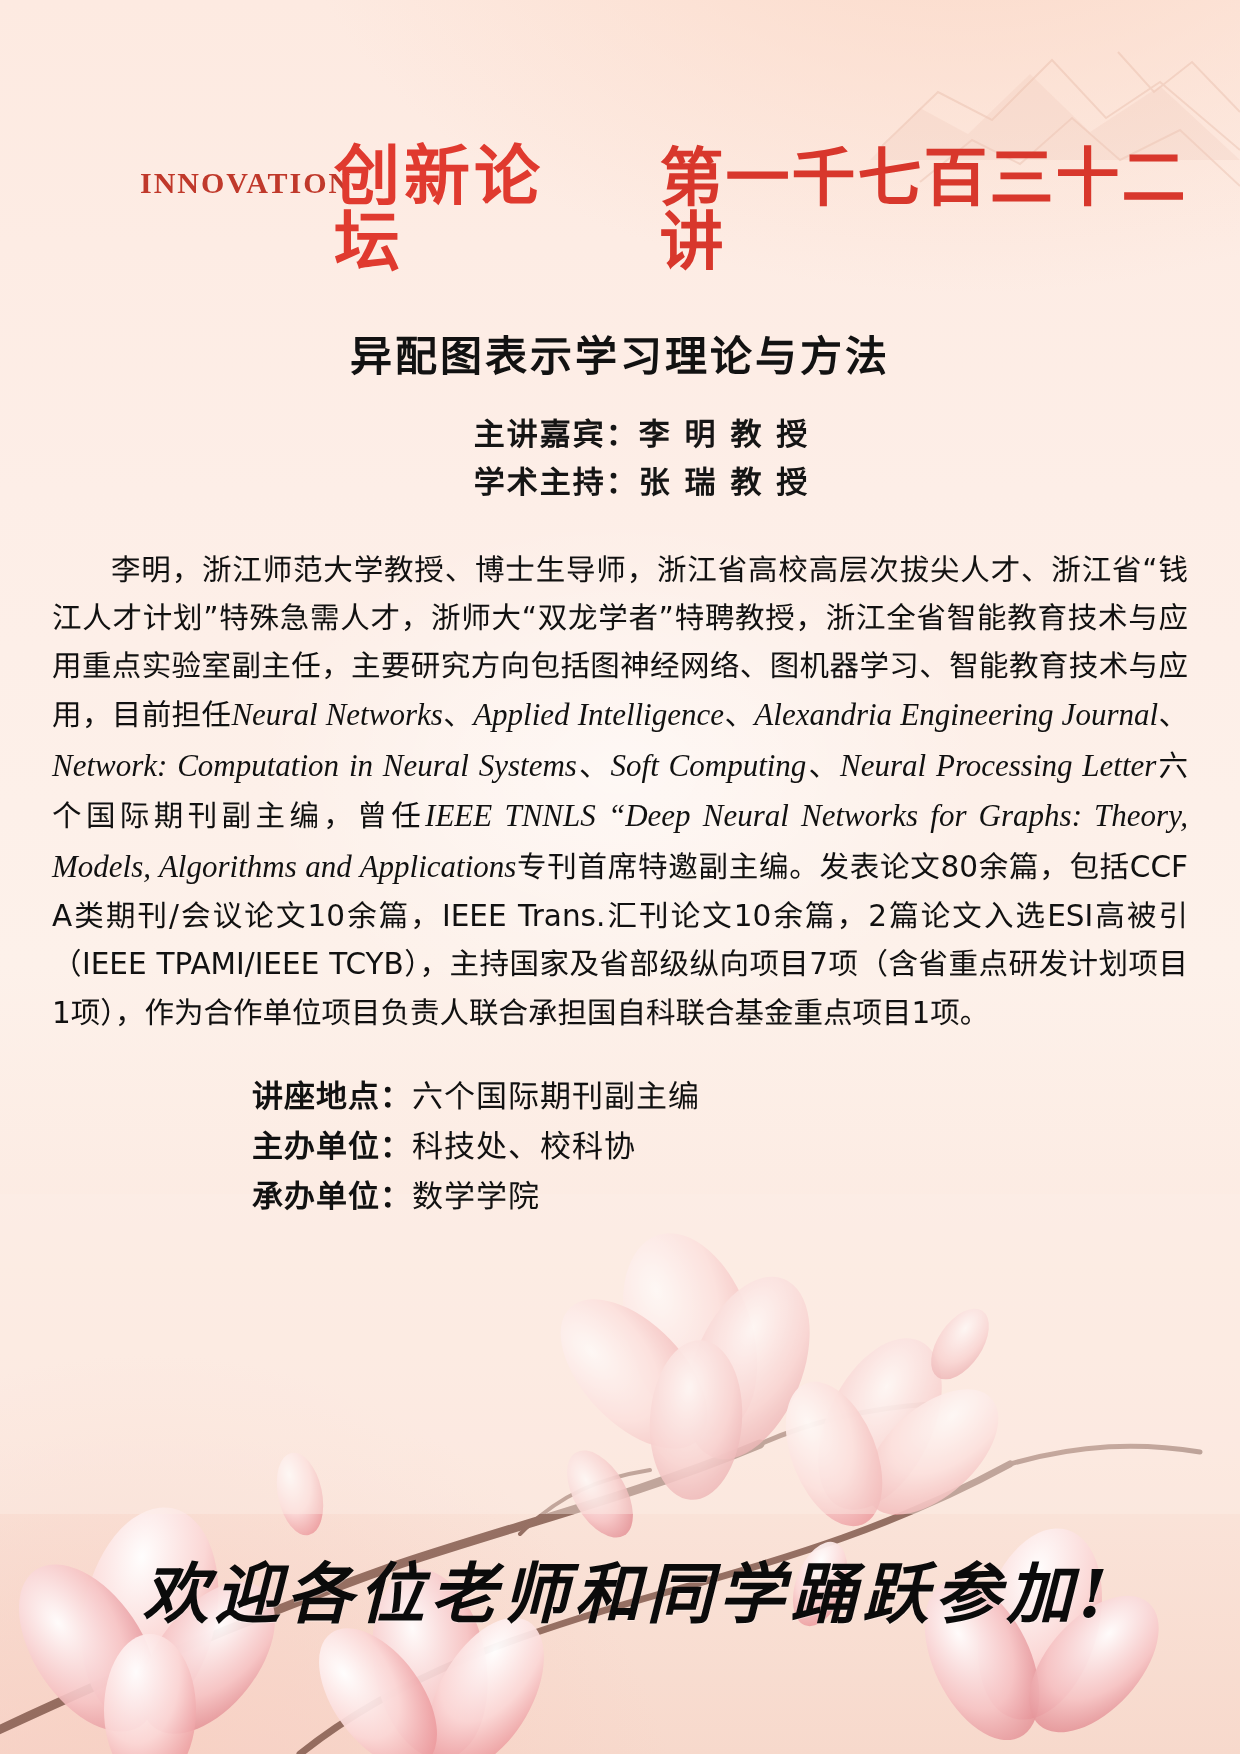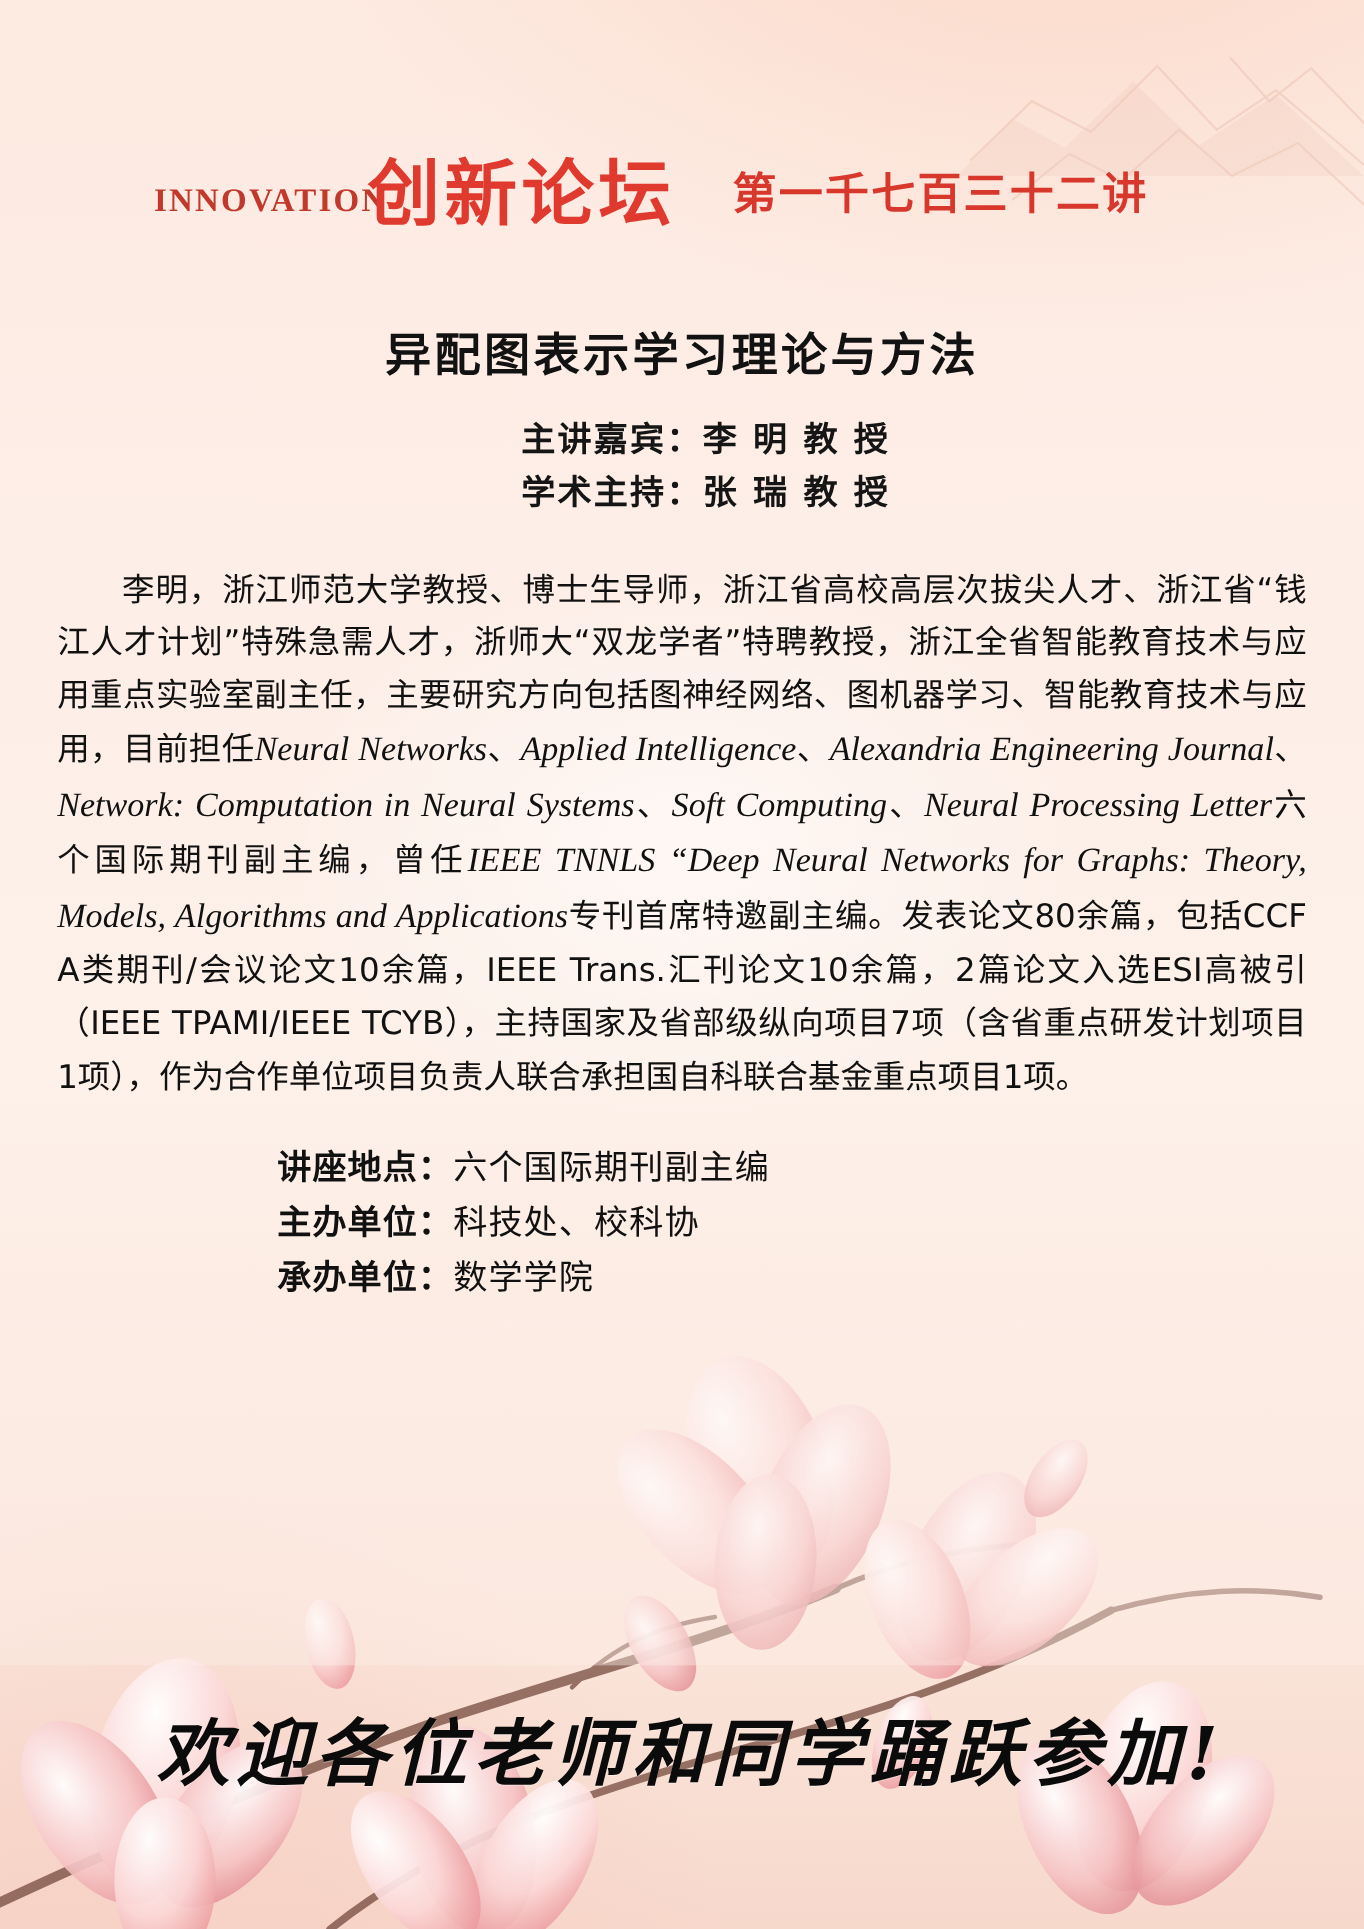--- a/index.html
+++ b/index.html
@@ -85,21 +85,21 @@
   .forum-name {
     font-family: "DejaVu Sans", "Liberation Sans", sans-serif;
     font-size: 66px;
     font-weight: 700;
     color: #e03a2f;
     letter-spacing: 4px;
     line-height: 1;
   }
   .forum-session {
     font-family: "DejaVu Sans", "Liberation Sans", sans-serif;
-    font-size: 40px;
+    font-size: 64px;
     font-weight: 700;
     color: #d8372c;
     letter-spacing: 2px;
     margin-left: 24px;
     line-height: 1;
   }
 
   
   .lecture-title {
     text-align: center;

